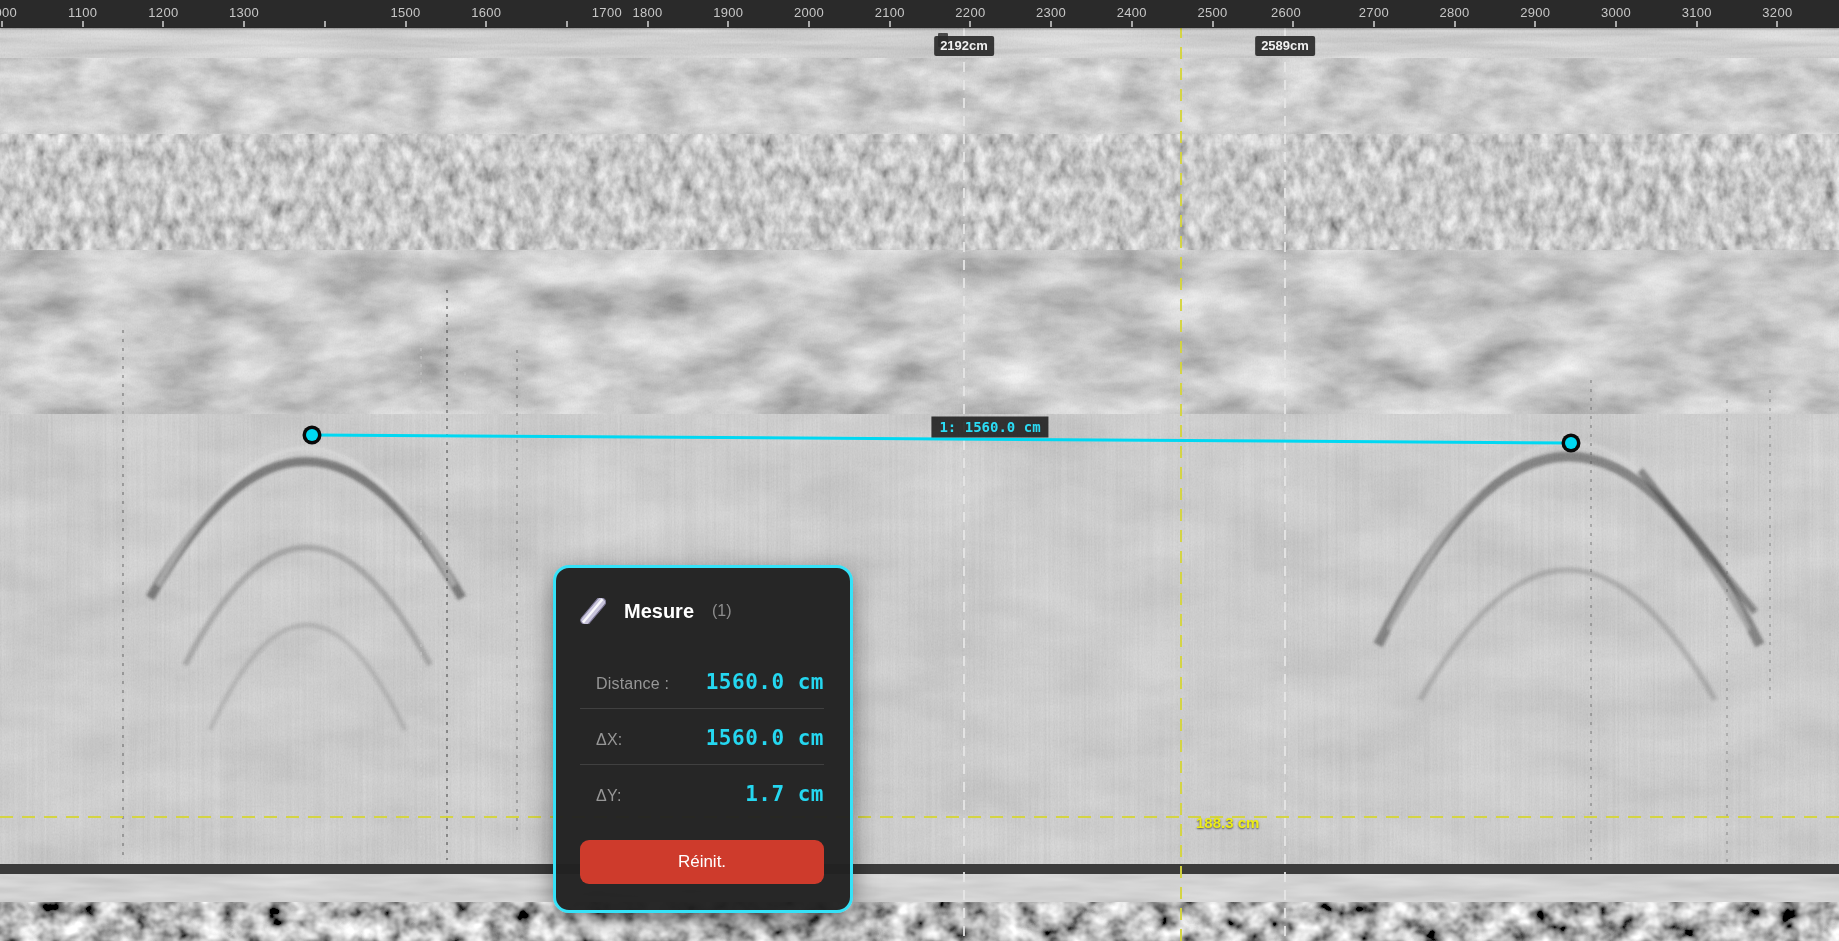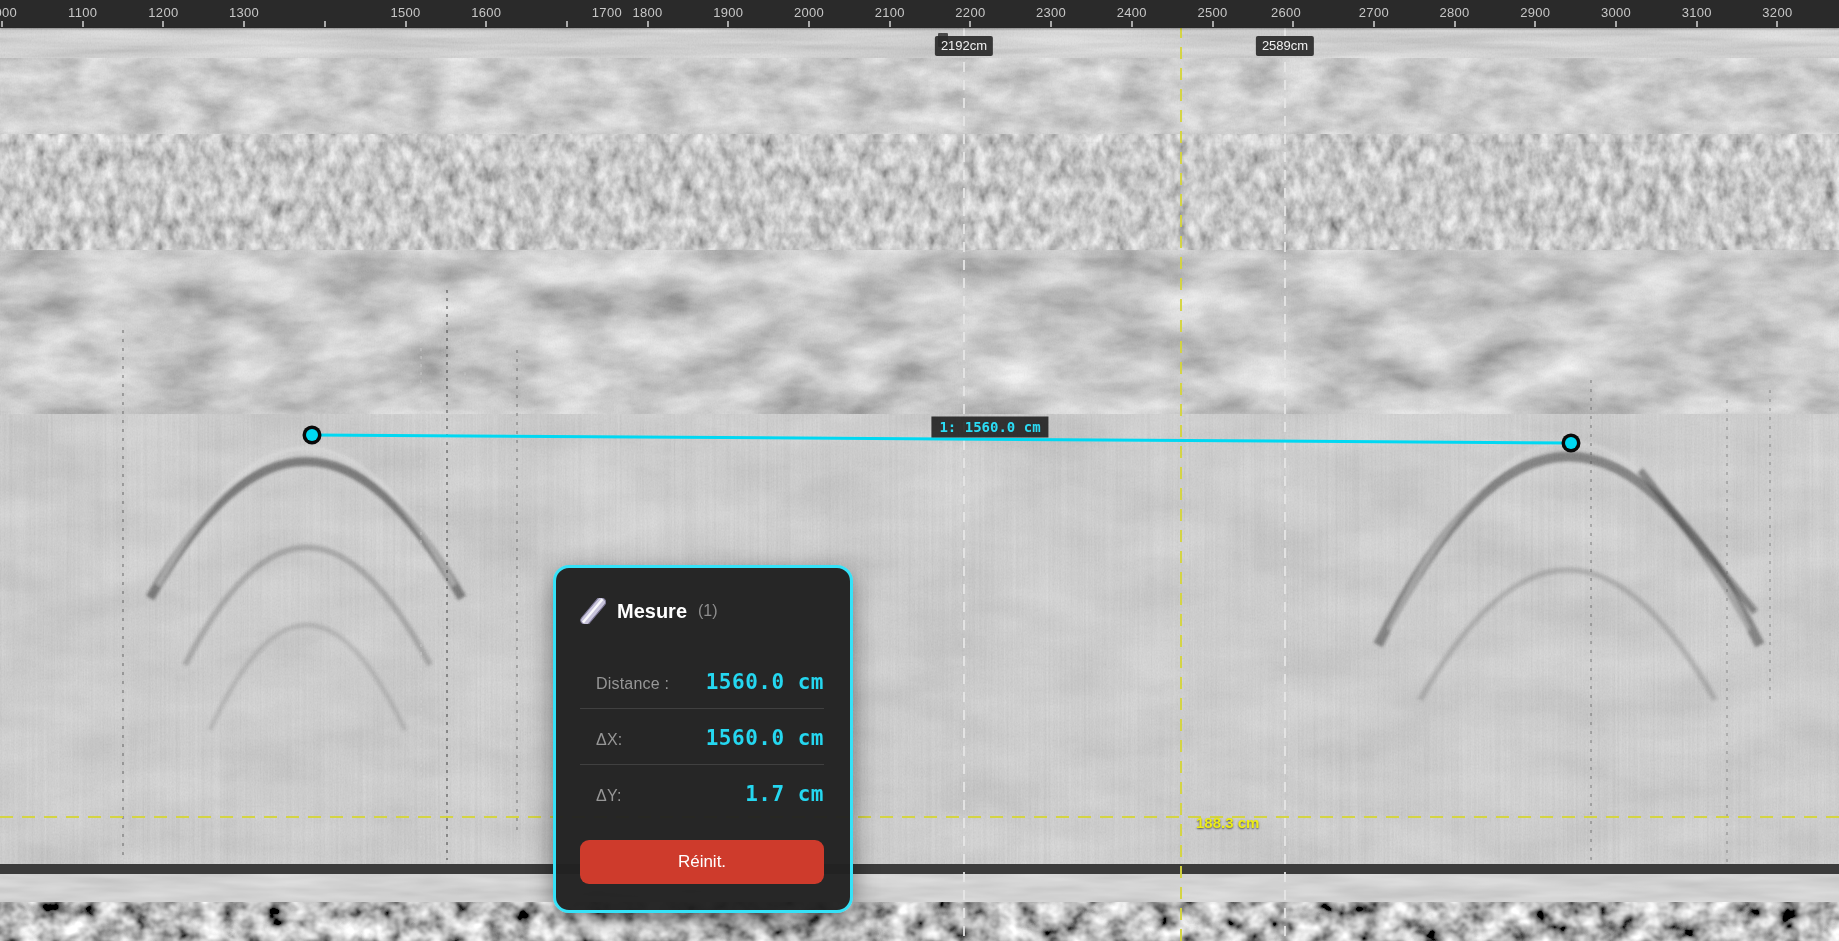--- a/index.html
+++ b/index.html
@@ -12,37 +12,37 @@
   #overlay{z-index:2;}
   
   .ruler{position:absolute;left:0;top:0;width:100%;height:28px;background:#2a2a2a;
          overflow:hidden;z-index:5;box-shadow:0 1px 2px rgba(0,0,0,.35);}
   .tick-label{position:absolute;top:5px;transform:translateX(-50%);
               font-size:13px;color:#c7c7c7;letter-spacing:.3px;white-space:nowrap;}
   .tick-mark{position:absolute;bottom:1px;width:2px;height:6px;background:#a9a9a9;
              transform:translateX(-50%);}
   
   .chip{position:absolute;top:36px;transform:translateX(-50%);
-        background:rgba(43,43,43,.93);color:#f1f1f1;font-size:13px;font-weight:400;
+        background:rgba(43,43,43,.93);color:#f1f1f1;font-size:13px;font-weight:700;
         padding:2px 6px 3px;border-radius:2px;z-index:6;white-space:nowrap;}
   
   .line-label{position:absolute;transform:translate(-50%,-50%);
         background:rgba(16,16,16,.82);color:#2bdcf5;
         font-family:"DejaVu Sans Mono",monospace;font-weight:700;font-size:14px;
         padding:2px 8px 3px;z-index:4;white-space:nowrap;}
   
   .depth-label{position:absolute;color:#ecec16;font-weight:700;font-size:15px;z-index:3;
         text-shadow:0 1px 2px rgba(0,0,0,.65);white-space:nowrap;}
   
   .panel{position:absolute;left:553px;top:565px;width:300px;height:348px;z-index:10;
         background:rgba(33,33,33,.97);border:3px solid #35e2f8;border-radius:16px;
         box-shadow:0 8px 26px rgba(0,0,0,.45);box-sizing:border-box;color:#fff;}
   .panel-inner{display:flex;flex-direction:column;height:100%;box-sizing:border-box;
         padding:28px 26px 26px 24px;}
-  .p-header{display:flex;align-items:center;gap:11px;margin:2px 0 46px;}
+  .p-header{display:flex;align-items:center;gap:18px;margin:2px 0 46px;}
   .p-title{font-size:20px;font-weight:700;color:#fff;}
   .p-count{font-size:16px;color:#8d8d8d;}
   .m-row{display:flex;justify-content:space-between;align-items:baseline;}
   .m-label{font-size:16px;color:#969696;letter-spacing:.2px;margin-left:16px;}
   .m-value{font-family:"DejaVu Sans Mono",monospace;font-size:21px;font-weight:700;
         color:#25d7f0;letter-spacing:.5px;}
   .m-div{border:none;border-top:1px solid #404040;margin:14px 0 17px;}
   .reset-btn{margin-top:auto;height:44px;border:none;border-radius:9px;background:#ce3b2c;
         color:#fff;font-size:17px;font-family:"Liberation Sans",sans-serif;cursor:pointer;}
 </style>

